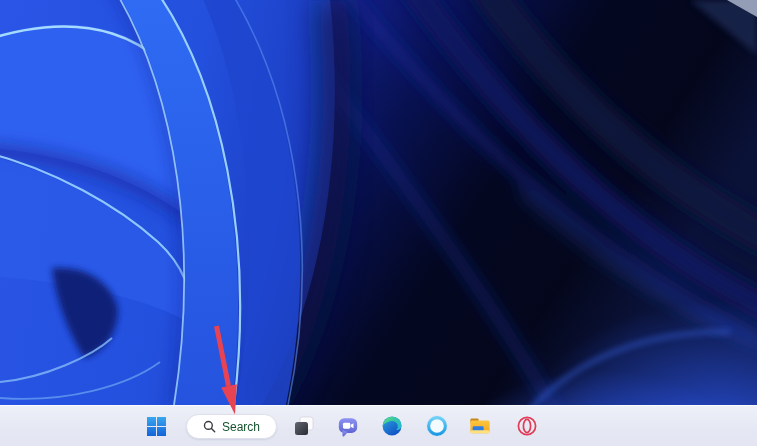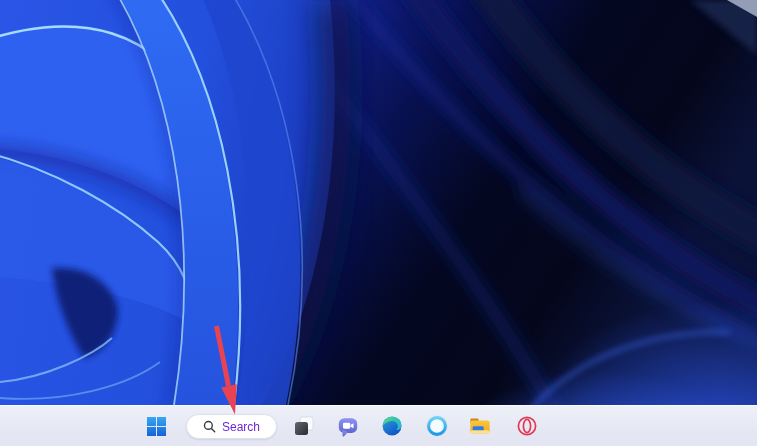--- a/index.html
+++ b/index.html
@@ -20,21 +20,21 @@
     position:absolute; top:2px; width:34px; height:36px;
     display:flex; align-items:center; justify-content:center;
     background:transparent; border:none; border-radius:6px; padding:0; cursor:pointer;
   }
   .search-pill {
     position:absolute; left:186px; top:8px; width:91px; height:25px;
     box-sizing:border-box; border-radius:13px;
     background:#ffffff; border:1px solid #dde0ec;
     box-shadow:0 1px 2px rgba(30,40,80,0.10);
     display:flex; align-items:center; justify-content:center; gap:6px;
-    font-family:"Liberation Sans", sans-serif; font-size:12px; color:#6d28d9;
+    font-family:"Liberation Sans", sans-serif; font-size:12px; color:#14532d;
     padding:0; cursor:pointer;
   }
   .search-pill span { line-height:1; }
   .arrow-overlay {
     position:absolute; left:0; top:0; width:757px; height:446px;
     z-index:10; pointer-events:none;
   }
 </style>
 </head>
 <body>

